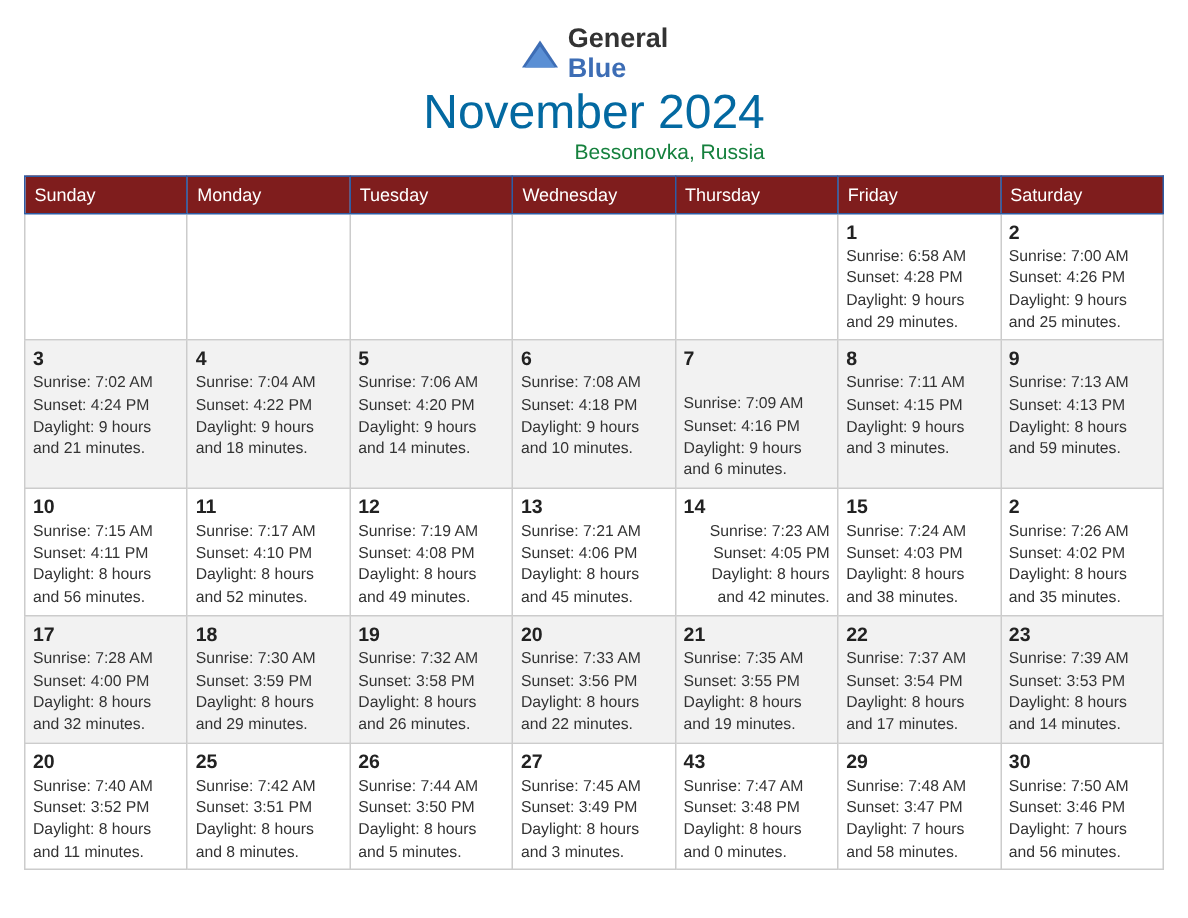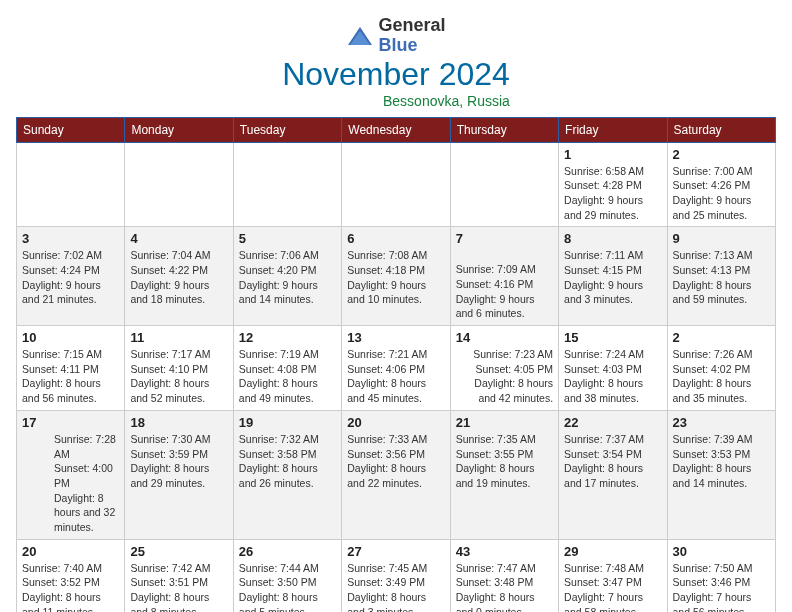--- a/index.html
+++ b/index.html
@@ -226,21 +226,21 @@
         <td>
           <span class="day-num">2</span>
           <div class="day-info" style="white-space: pre-line;">Sunrise: 7:26 AM
 Sunset: 4:02 PM
 Daylight: 8 hours and 35 minutes.</div>
         </td>
       </tr>
       <tr>
         <td>
           <span class="day-num">17</span>
-          <div class="day-info" style="white-space: pre-line; margin-left: 32px;">Sunrise: 7:28 AM
+          <div class="day-info" style="white-space: pre-line;">Sunrise: 7:28 AM
 Sunset: 4:00 PM
 Daylight: 8 hours and 32 minutes.</div>
         </td>
         <td>
           <span class="day-num">18</span>
           <div class="day-info" style="white-space: pre-line;">Sunrise: 7:30 AM
 Sunset: 3:59 PM
 Daylight: 8 hours and 29 minutes.</div>
         </td>
         <td>

